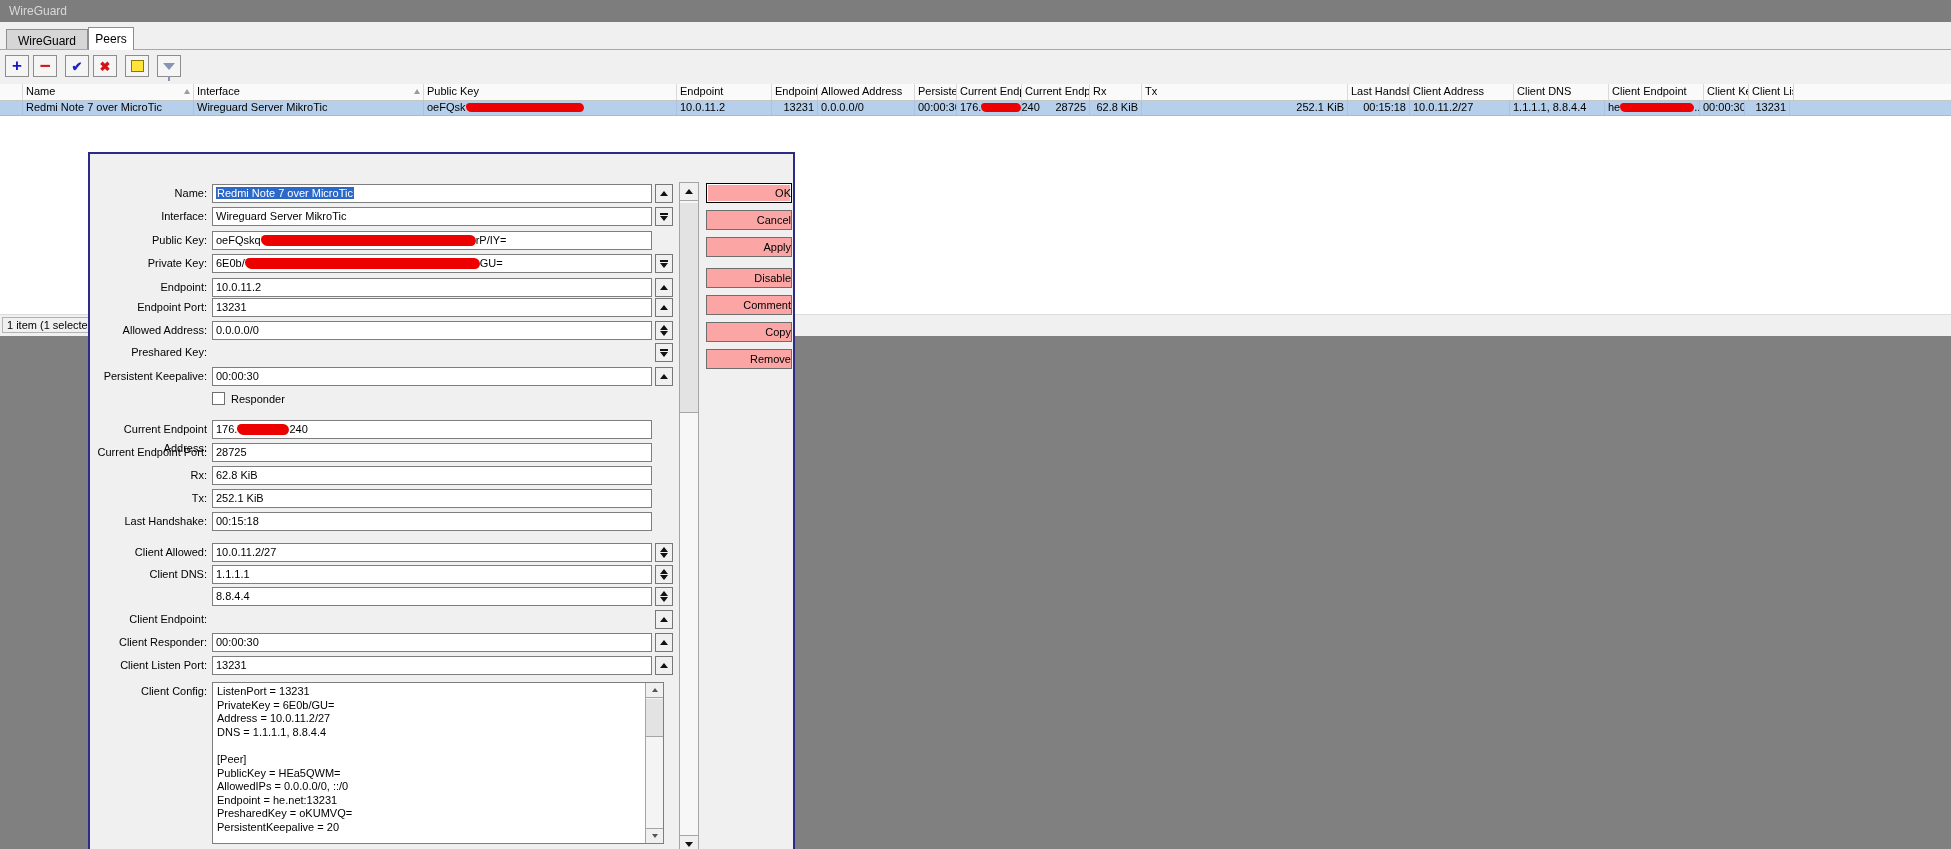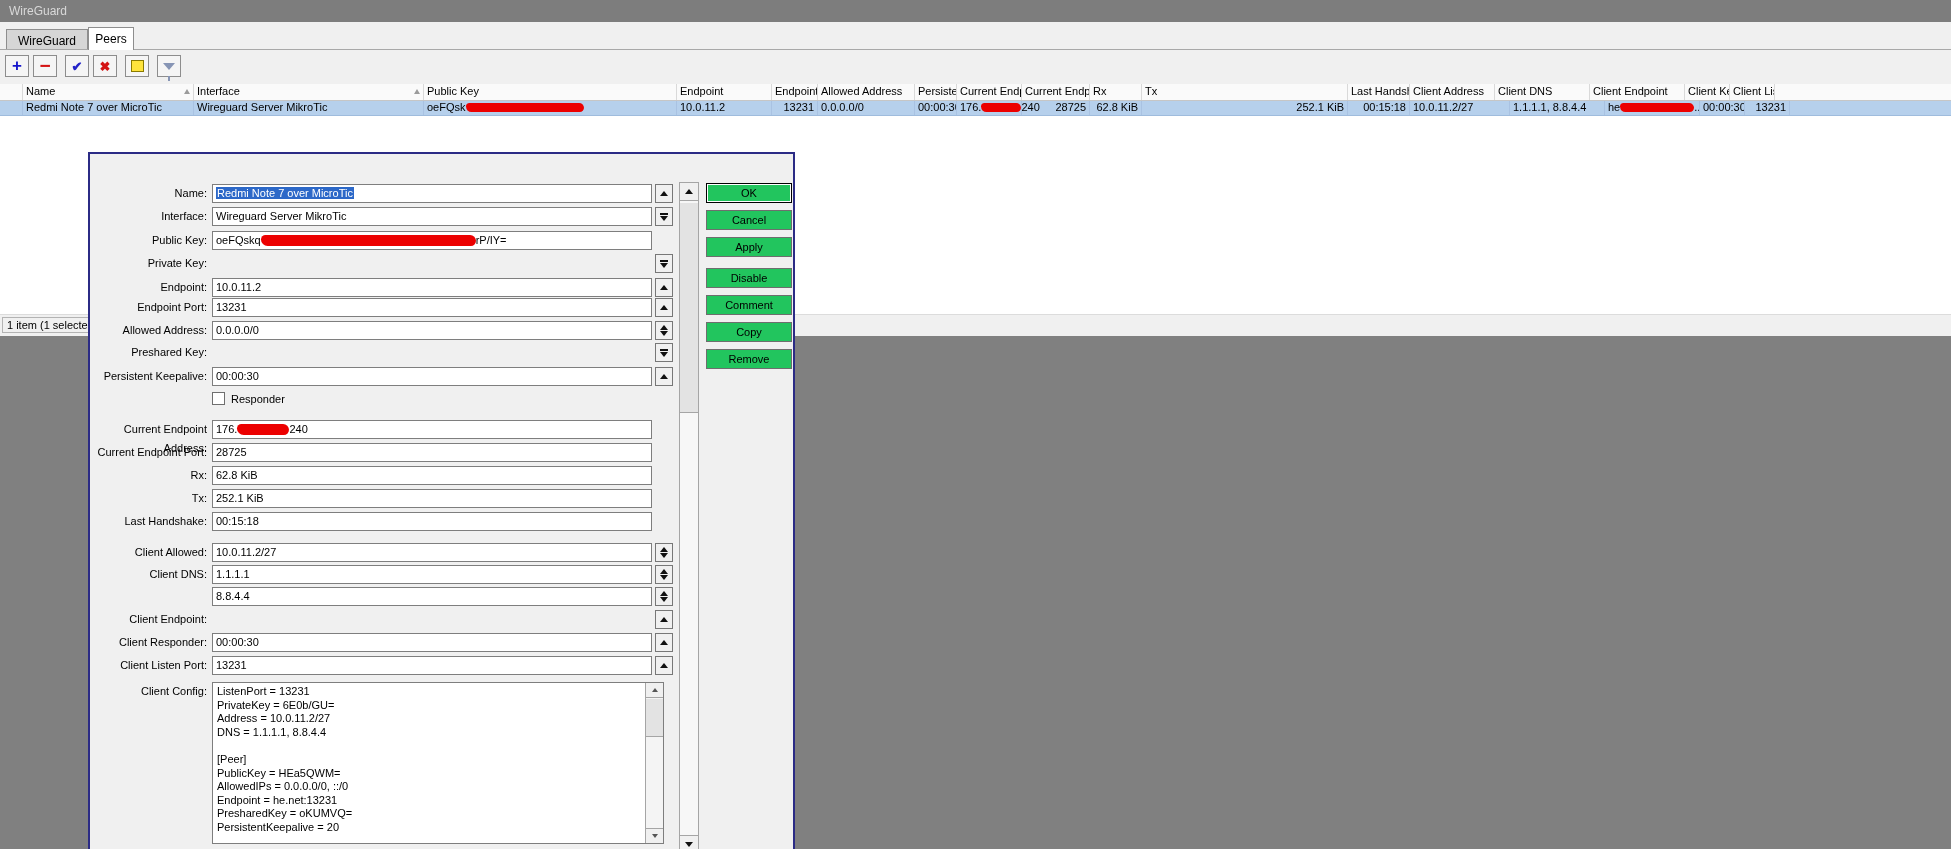--- a/index.html
+++ b/index.html
@@ -61,22 +61,22 @@
   .aux{position:absolute;left:565px;width:18px;height:19px;background:#f0f0f0;border:1px solid #777;
        box-sizing:border-box;display:flex;flex-direction:column;align-items:center;justify-content:center;
        gap:1px;cursor:default}
   .tu{display:block;width:0;height:0;border-left:4px solid transparent;border-right:4px solid transparent;
       border-bottom:5px solid #111}
   .td{display:block;width:0;height:0;border-left:4px solid transparent;border-right:4px solid transparent;
       border-top:5px solid #111}
   .hbar{display:block;width:8px;height:2px;background:#111}
   .cb{position:absolute;left:122px;width:13px;height:13px;background:#fff;border:1px solid #6f6f6f;box-sizing:border-box}
   .cblab{position:absolute;left:141px;line-height:13px}
-  .dbtn{position:absolute;left:616px;width:86px;height:20px;background:#22c55e;border:1px solid #6e6e6e;
-        box-sizing:border-box;font-size:11px;line-height:18px;text-align:center;cursor:default;
+  .dbtn{position:absolute;left:616px;width:86px;height:20px;background:#fca5a5;border:1px solid #6e6e6e;
+        box-sizing:border-box;font-size:11px;line-height:18px;text-align:right;cursor:default;
         font-family:"Liberation Sans",sans-serif;padding:0}
   .dbtn.default{border:1px solid #000;box-shadow:inset 0 0 0 1px #fff}
   .vscroll{position:absolute;left:589px;top:28px;width:20px;height:672px;background:#f7f7f7;
            border:1px solid #a5a5a5;box-sizing:border-box}
   .sbtn{width:100%;height:18px;background:#f0f0f0;border-bottom:1px solid #a5a5a5;box-sizing:border-box;
         display:flex;align-items:center;justify-content:center}
   .sbtn.bottom{position:absolute;bottom:0;border-bottom:none;border-top:1px solid #a5a5a5}
   .sthumb{position:absolute;left:0;top:20px;width:100%;height:210px;background:#e3e3e3;
           border-bottom:1px solid #a5a5a5;box-sizing:border-box}
   .cfg{position:absolute;left:122px;top:528px;width:452px;height:162px;background:#fff;
@@ -136,21 +136,21 @@
       <div class="c" style="width:253px">Public Key</div>
       <div class="c" style="width:95px">Endpoint</div>
       <div class="c" style="width:46px">Endpoint ...</div>
       <div class="c" style="width:97px">Allowed Address</div>
       <div class="c" style="width:42px">Persiste...</div>
       <div class="c" style="width:65px">Current Endp...</div>
       <div class="c" style="width:68px">Current Endp...</div>
       <div class="c" style="width:52px">Rx</div>
       <div class="c" style="width:206px">Tx</div>
       <div class="c" style="width:62px">Last Handsha...</div>
-      <div class="c" style="width:85px">Client Address</div>
+      <div class="c" style="width:104px">Client Address</div>
       <div class="c" style="width:95px">Client DNS</div>
       <div class="c" style="width:95px">Client Endpoint</div>
       <div class="c" style="width:45px">Client Ke...</div>
       <div class="c" style="width:45px">Client Lis...</div>
       <div class="c fill"></div>
     </div>
     <div class="grow">
       <div class="c" style="width:23px"></div>
       <div class="c" style="width:171px">Redmi Note 7 over MicroTic</div>
       <div class="c" style="width:230px">Wireguard Server MikroTic</div>
@@ -190,20 +190,21 @@
   <div class="inp" style="top:53px"><span>Wireguard Server MikroTic</span></div>
   <div class="aux" style="top:53px">
       <i class="hbar"></i>
       <i class="td"></i>
     </div>
 
   <div class="lab" style="top:77px">Public Key:</div>
   <div class="inp" style="top:77px"><span>oeFQskq</span><span class="blob" style="width:215px"></span><span>rP/IY=</span></div>
 
   <div class="lab" style="top:100px">Private Key:</div>
+  <div class="inp" style="top:100px"><span>6E0b/</span><span class="blob" style="width:235px"></span><span>GU=</span></div>
   <div class="aux" style="top:100px">
       <i class="hbar"></i>
       <i class="td"></i>
     </div>
 
   <div class="lab" style="top:124px">Endpoint:</div>
   <div class="inp" style="top:124px"><span>10.0.11.2</span></div>
   <div class="aux" style="top:124px">
       <i class="tu"></i>
     </div>

